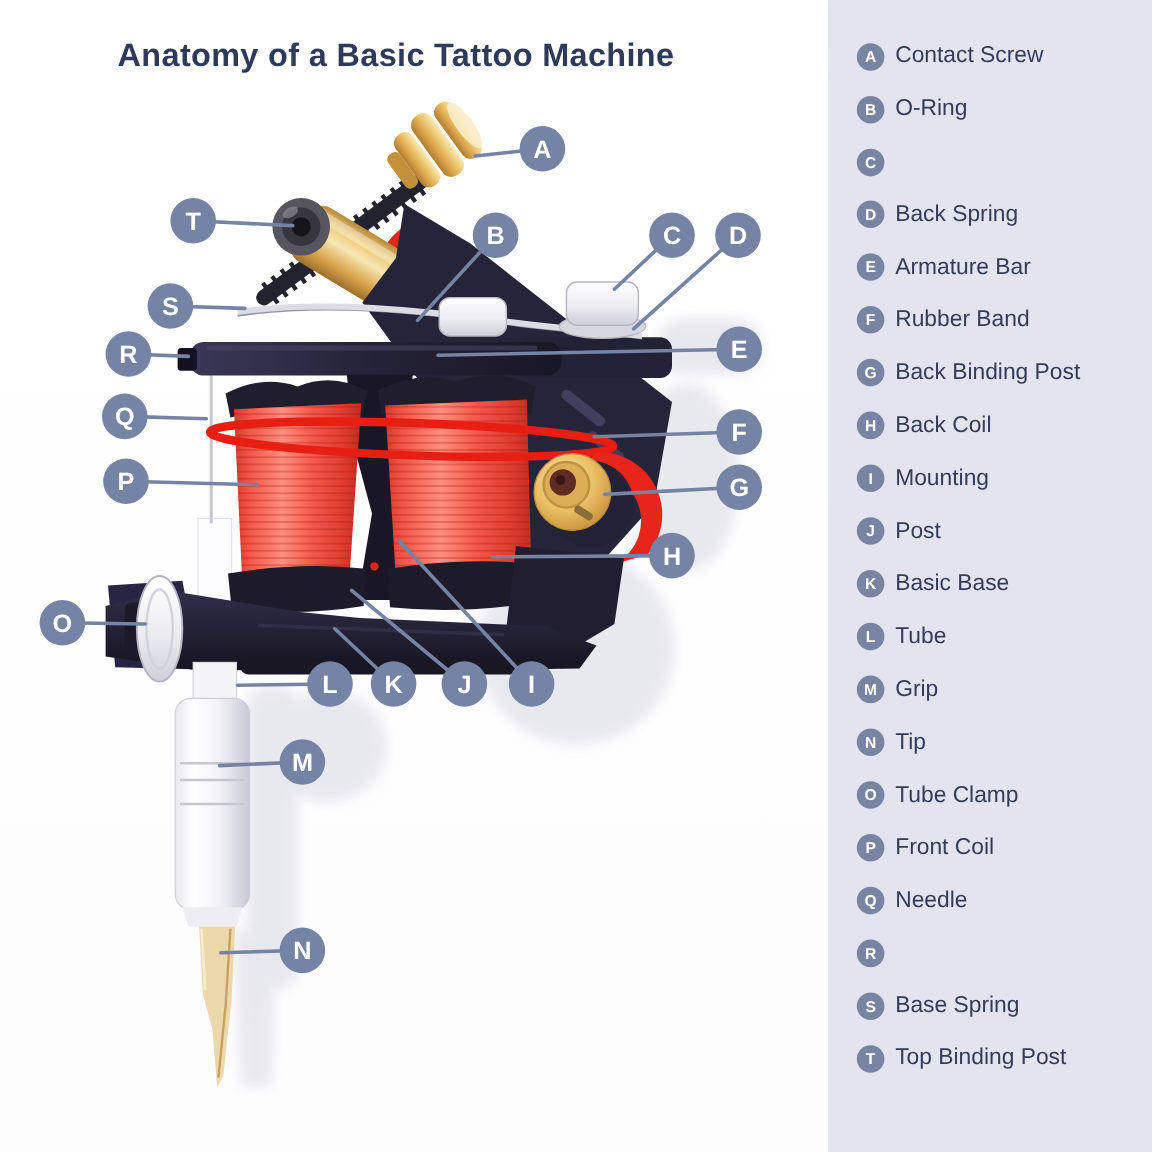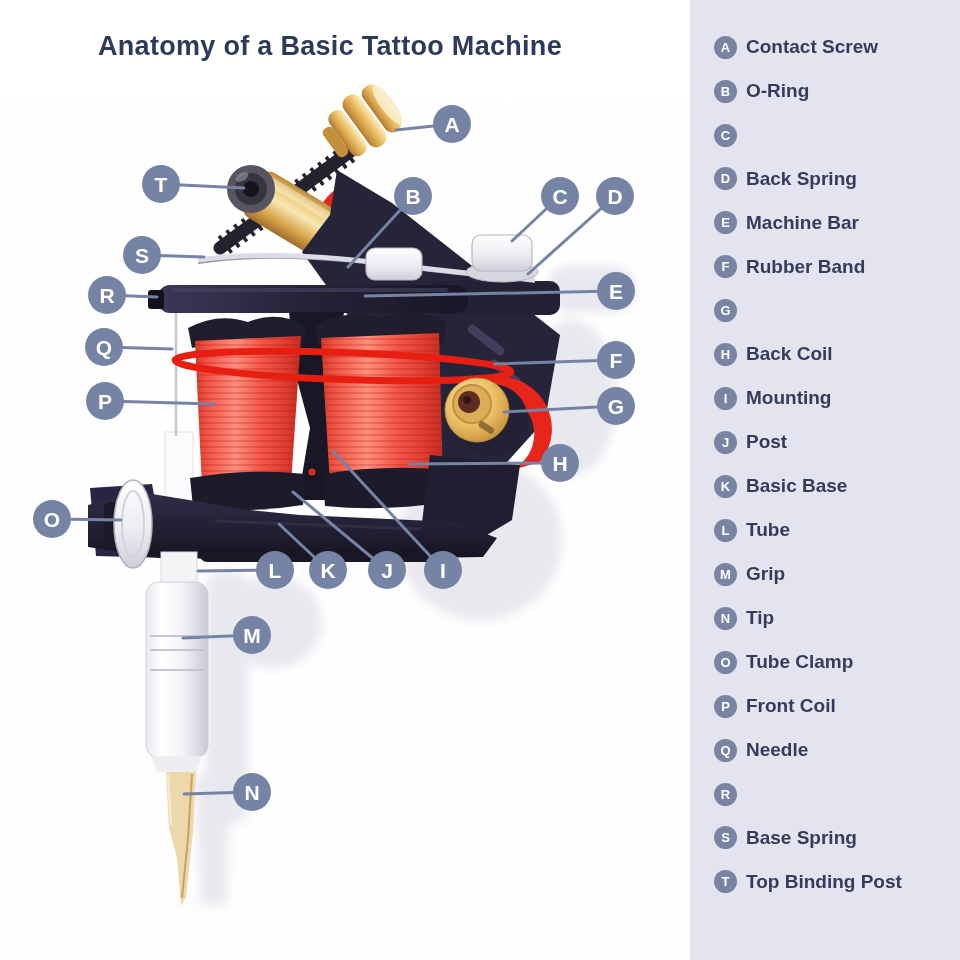--- a/index.html
+++ b/index.html
@@ -9,21 +9,21 @@
   #page-title{position:absolute;left:0;top:31px;width:660px;text-align:center;
     font-size:27px;font-weight:bold;color:#2e3a59;letter-spacing:.3px;}
   #diagram-svg{position:absolute;left:0;top:0;}
   
   #legend-panel{position:absolute;left:690px;top:0;width:270px;height:960px;
     background:#e3e4f0;box-sizing:border-box;padding:35px 14px 0 24px;}
   .legend-row{display:flex;align-items:flex-start;margin-bottom:20px;}
   .legend-dot{flex:0 0 auto;width:23px;height:23px;border-radius:50%;background:#7984a2;
     color:#ffffff;font-size:13px;font-weight:bold;display:flex;align-items:center;justify-content:center;
     margin-right:9px;margin-top:0.5px;}
-  .legend-label{font-size:19px;font-weight:bold;color:#353c5a;line-height:24px;max-width:190px;}
+  .legend-label{font-size:19px;font-weight:normal;color:#353c5a;line-height:24px;max-width:190px;}
   .badge-letter{font-size:21px;font-weight:bold;fill:#ffffff;text-anchor:middle;}
 </style>
 </head>
 <body>
 
 <div id="stage">
   <div id="canvas">
     <div id="page-title">Anatomy of a Basic Tattoo Machine</div>
 
     <svg id="diagram-svg" width="690" height="960" viewBox="0 0 690 960" xmlns="http://www.w3.org/2000/svg">
@@ -289,28 +289,29 @@
       </div>
       <div class="legend-row">
         <span class="legend-dot">C</span>
       </div>
       <div class="legend-row">
         <span class="legend-dot">D</span>
         <span class="legend-label">Back Spring</span>
       </div>
       <div class="legend-row">
         <span class="legend-dot">E</span>
-        <span class="legend-label">Machine Bar</span>
+        <span class="legend-label">Armature Bar</span>
       </div>
       <div class="legend-row">
         <span class="legend-dot">F</span>
         <span class="legend-label">Rubber Band</span>
       </div>
       <div class="legend-row">
         <span class="legend-dot">G</span>
+        <span class="legend-label">Back Binding Post</span>
       </div>
       <div class="legend-row">
         <span class="legend-dot">H</span>
         <span class="legend-label">Back Coil</span>
       </div>
       <div class="legend-row">
         <span class="legend-dot">I</span>
         <span class="legend-label">Mounting</span>
       </div>
       <div class="legend-row">

